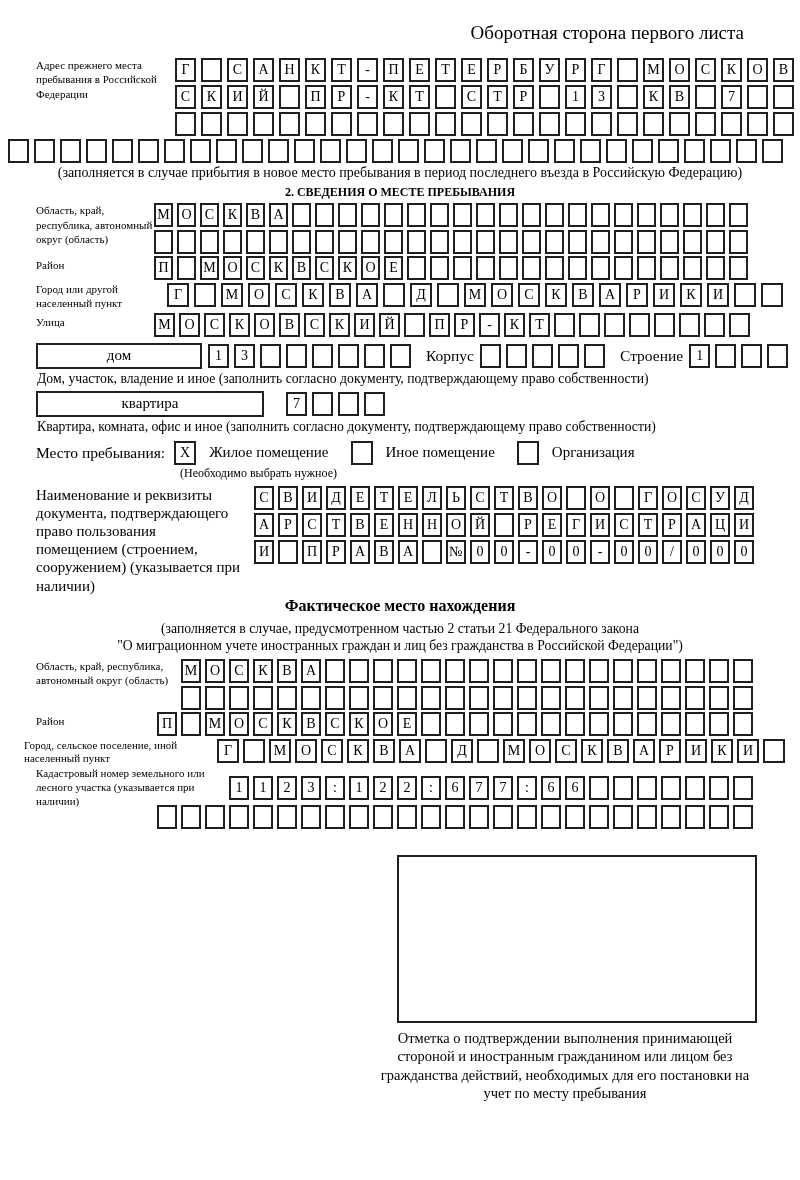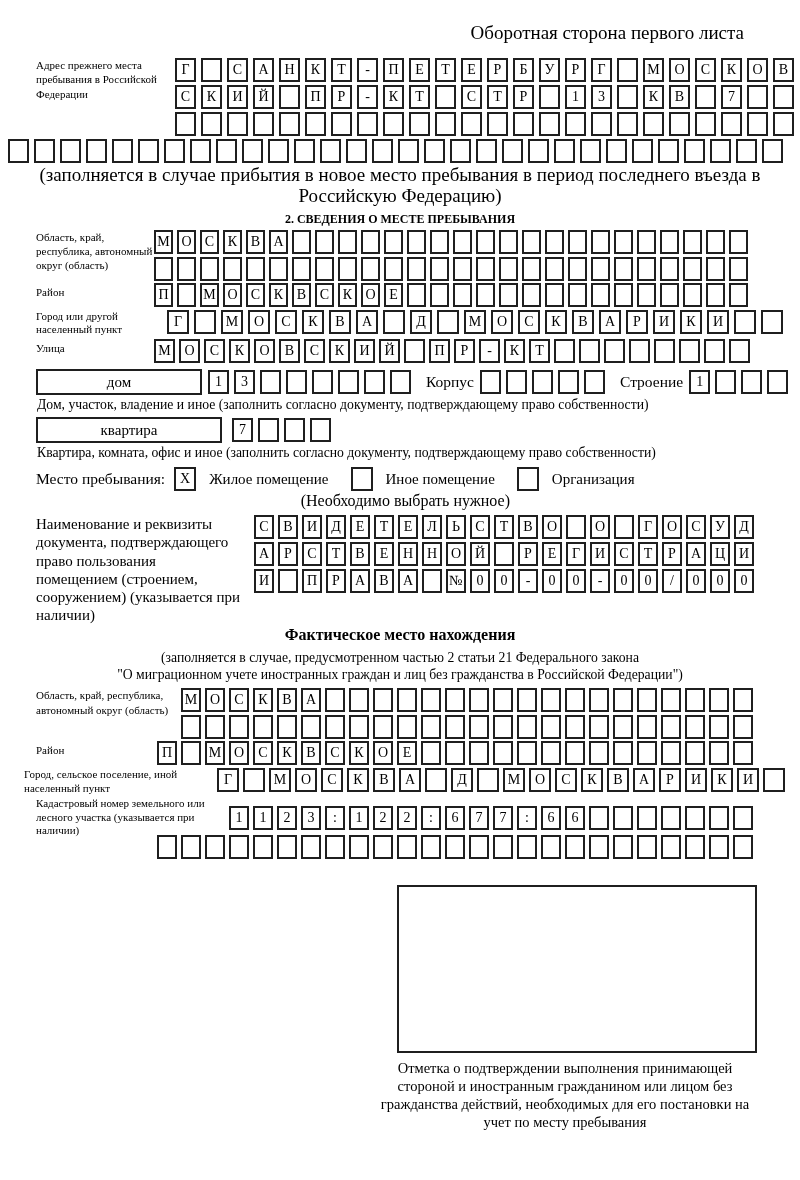--- a/index.html
+++ b/index.html
@@ -24,46 +24,46 @@
   .cells-a .cell { width: 21px; margin-right: 5px; }
   .cells-b .cell { width: 19px; margin-right: 4px; }
   .cells-c .cell { width: 22px; margin-right: 5px; }
   .cells-d .cell { width: 21px; margin-right: 4px; }
   .cells-h .cell { width: 21px; margin-right: 5px; }
   .cells-k .cell { width: 22px; margin-right: 4px; }
 
   .block1 { margin: 14px 0 0 36px; }
   .block1 .label { width: 139px; }
   .fullrow { margin: 3px 0 0 8px; }
-  .note-center { text-align: center; font-size: 19px; margin-top: 2px; line-height: 1.1; }
+  .note-center { text-align: center; font-size: 14px; margin-top: 2px; line-height: 1.1; }
   .s2-title { text-align: center; font-weight: bold; font-size: 12px; margin-top: 5px; }
 
   .region-block { margin: 3px 0 0 36px; }
   .region-block .label { width: 118px; }
   .district-row { margin: 2px 0 0 36px; }
   .district-row .label { width: 118px; padding-top: 2px; }
   .city-block { margin: 3px 12px 0 36px; }
   .city-block .label { width: 135px; line-height: 1.2; }
   .street-row { margin: 3px 0 0 36px; }
   .street-row .label { width: 118px; padding-top: 2px; }
 
   .house-row { margin: 6px 0 0 36px; display: flex; align-items: center; }
   .widebox { height: 26px; border: 2px solid #1f1f1f; display: flex; align-items: center; justify-content: center; font-size: 15px; flex: 0 0 auto; }
   .house-box { width: 166px; margin-right: 6px; }
   .inline-label { font-size: 15.5px; padding: 0 6px 0 10px; }
   .caption { font-size: 13.7px; margin: 2px 0 0 37px; line-height: 1.1; }
   .apt-row { margin: 5px 0 0 36px; display: flex; align-items: center; }
-  .apt-box { width: 186px; margin-right: 10px; }
+  .apt-box { width: 228px; margin-right: 22px; }
 
   .stay-row { margin: 7px 0 0 36px; display: flex; align-items: center; }
   .stay-row .stay-label { font-size: 15.5px; margin-right: 9px; }
   .stay-opt { display: flex; align-items: center; margin-right: 22px; }
   .stay-opt .boxrow { margin-right: 9px; }
   .stay-opt .cell { width: 22px; }
-  .stay-note { font-size: 16px; margin: 1px 0 0 180px; width: 330px; text-align: right; }
+  .stay-note { font-size: 12px; margin: 1px 0 0 180px; width: 330px; text-align: left; }
 
   .doc-block { margin: 5px 0 0 36px; }
   .doc-block .label { width: 205px; line-height: 1.21; font-size: 15px; }
   .doc-block .rowcol { margin-left: 13px; }
 
   .fact-title { text-align: center; font-weight: bold; font-size: 16px; margin-top: 2px; }
   .fact-notes { text-align: center; font-size: 13.7px; margin-top: 5px; line-height: 1.25; }
   .fact-region { margin: 5px 0 0 36px; }
   .fact-region .label { width: 145px; }
   .fact-district { margin: 2px 0 0 36px; }

